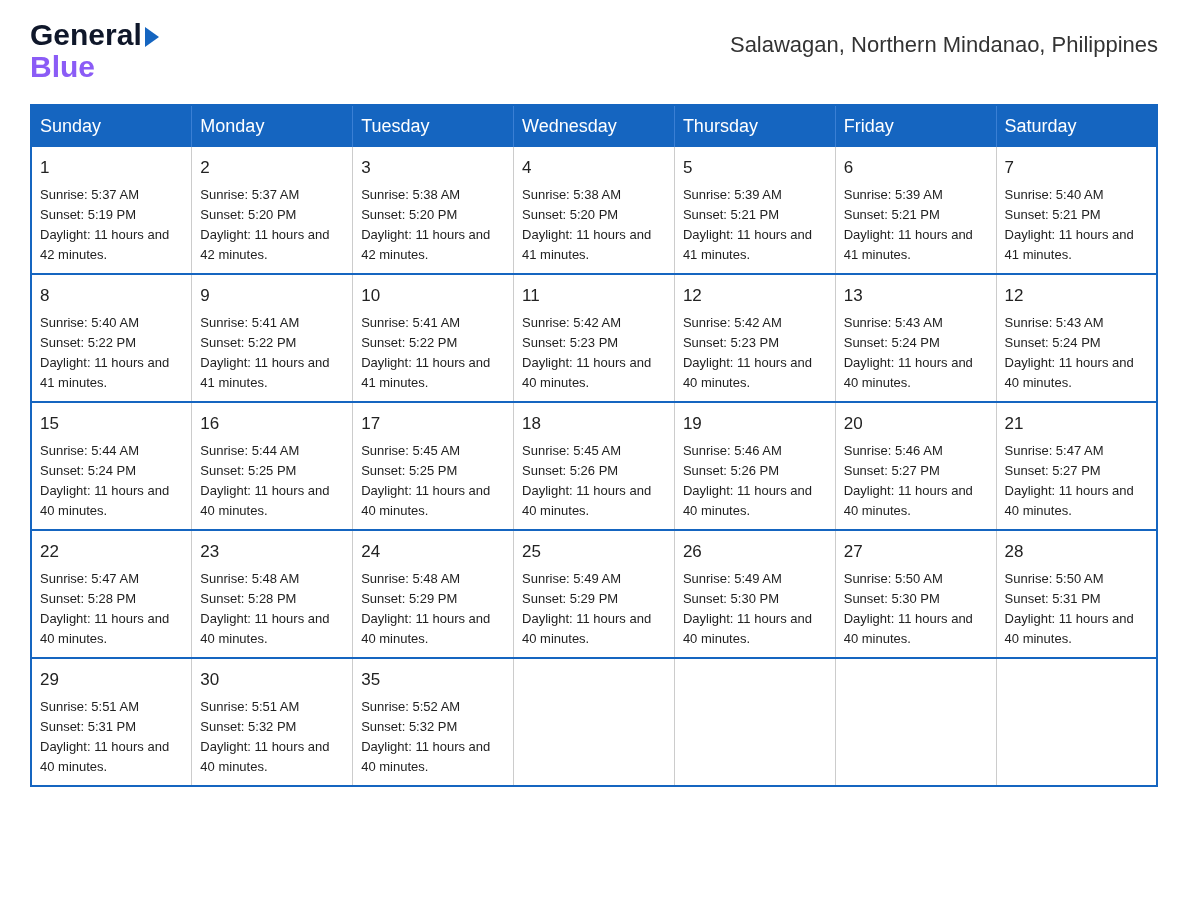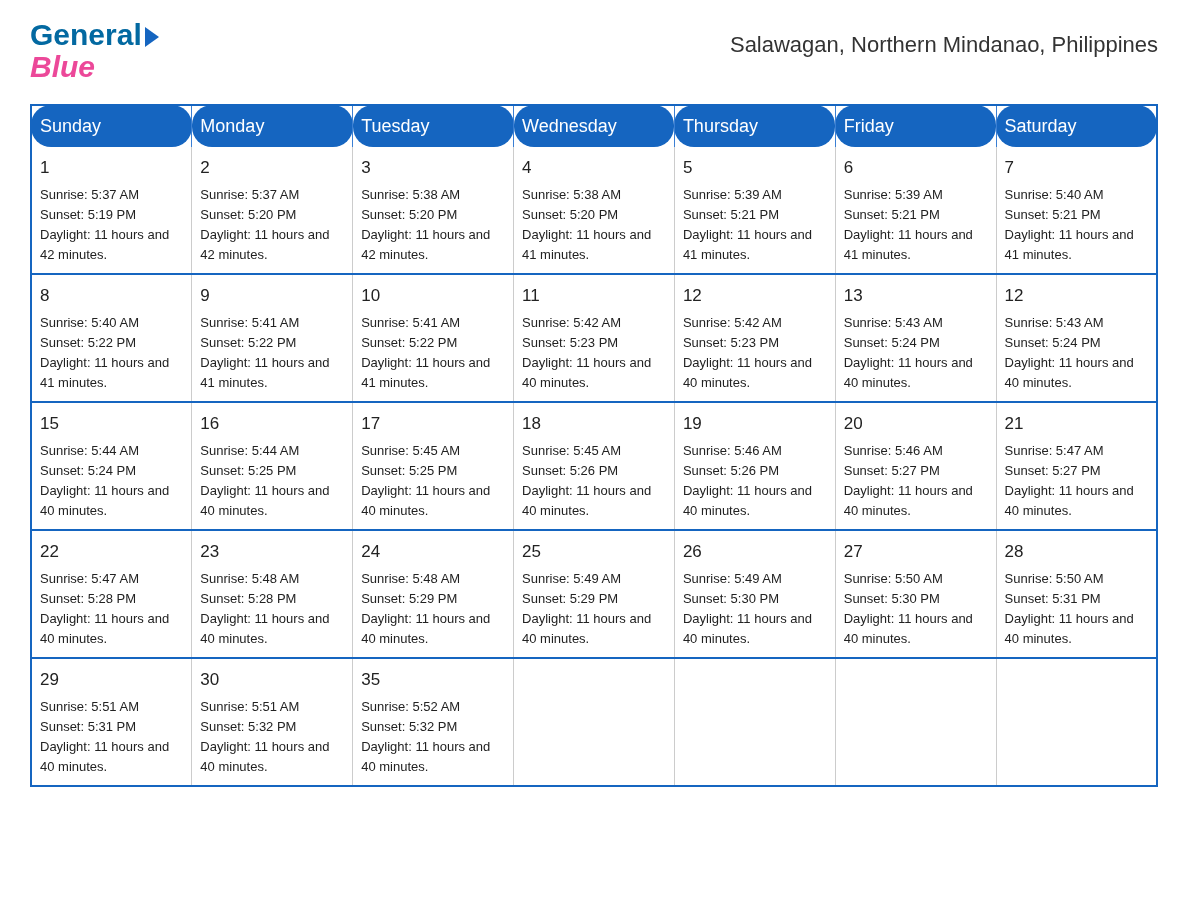--- a/index.html
+++ b/index.html
@@ -36,21 +36,20 @@
       border: 2px solid #1565c0;
     }
     .calendar-table th {
       background-color: #1565c0;
       color: #ffffff;
       padding: 10px 8px;
       text-align: left;
       font-size: 18px;
       font-weight: normal;
       border-right: 1px solid #3a7fd4;
-      border-radius: 20px;
     }
     .calendar-table th:last-child {
       border-right: none;
     }
     .calendar-table td {
       vertical-align: top;
       padding: 8px 8px;
       border-right: 1px solid #ccc;
       border-bottom: 2px solid #1565c0;
       width: 14.28%;
@@ -79,31 +78,30 @@
     .empty-cell {
       background: #fff;
     }
     .logo-wrapper {
       display: flex;
       align-items: flex-start;
     }
     .logo-text-block .line1 {
       font-size: 30px;
       font-weight: bold;
-      color: #0369a1;
+      color: #0f172a;
       line-height: 1;
       display: flex;
       align-items: center;
       text-align: right;
     }
     .logo-text-block .line2 {
       font-size: 30px;
       font-weight: bold;
-      color: #ec4899;
-      font-style: italic;
+      color: #8b5cf6;
     }
     .triangle-right {
       width: 0;
       height: 0;
       border-top: 10px solid transparent;
       border-bottom: 10px solid transparent;
       border-left: 14px solid #1565c0;
       display: inline-block;
       margin-left: 3px;
       margin-bottom: -2px;

